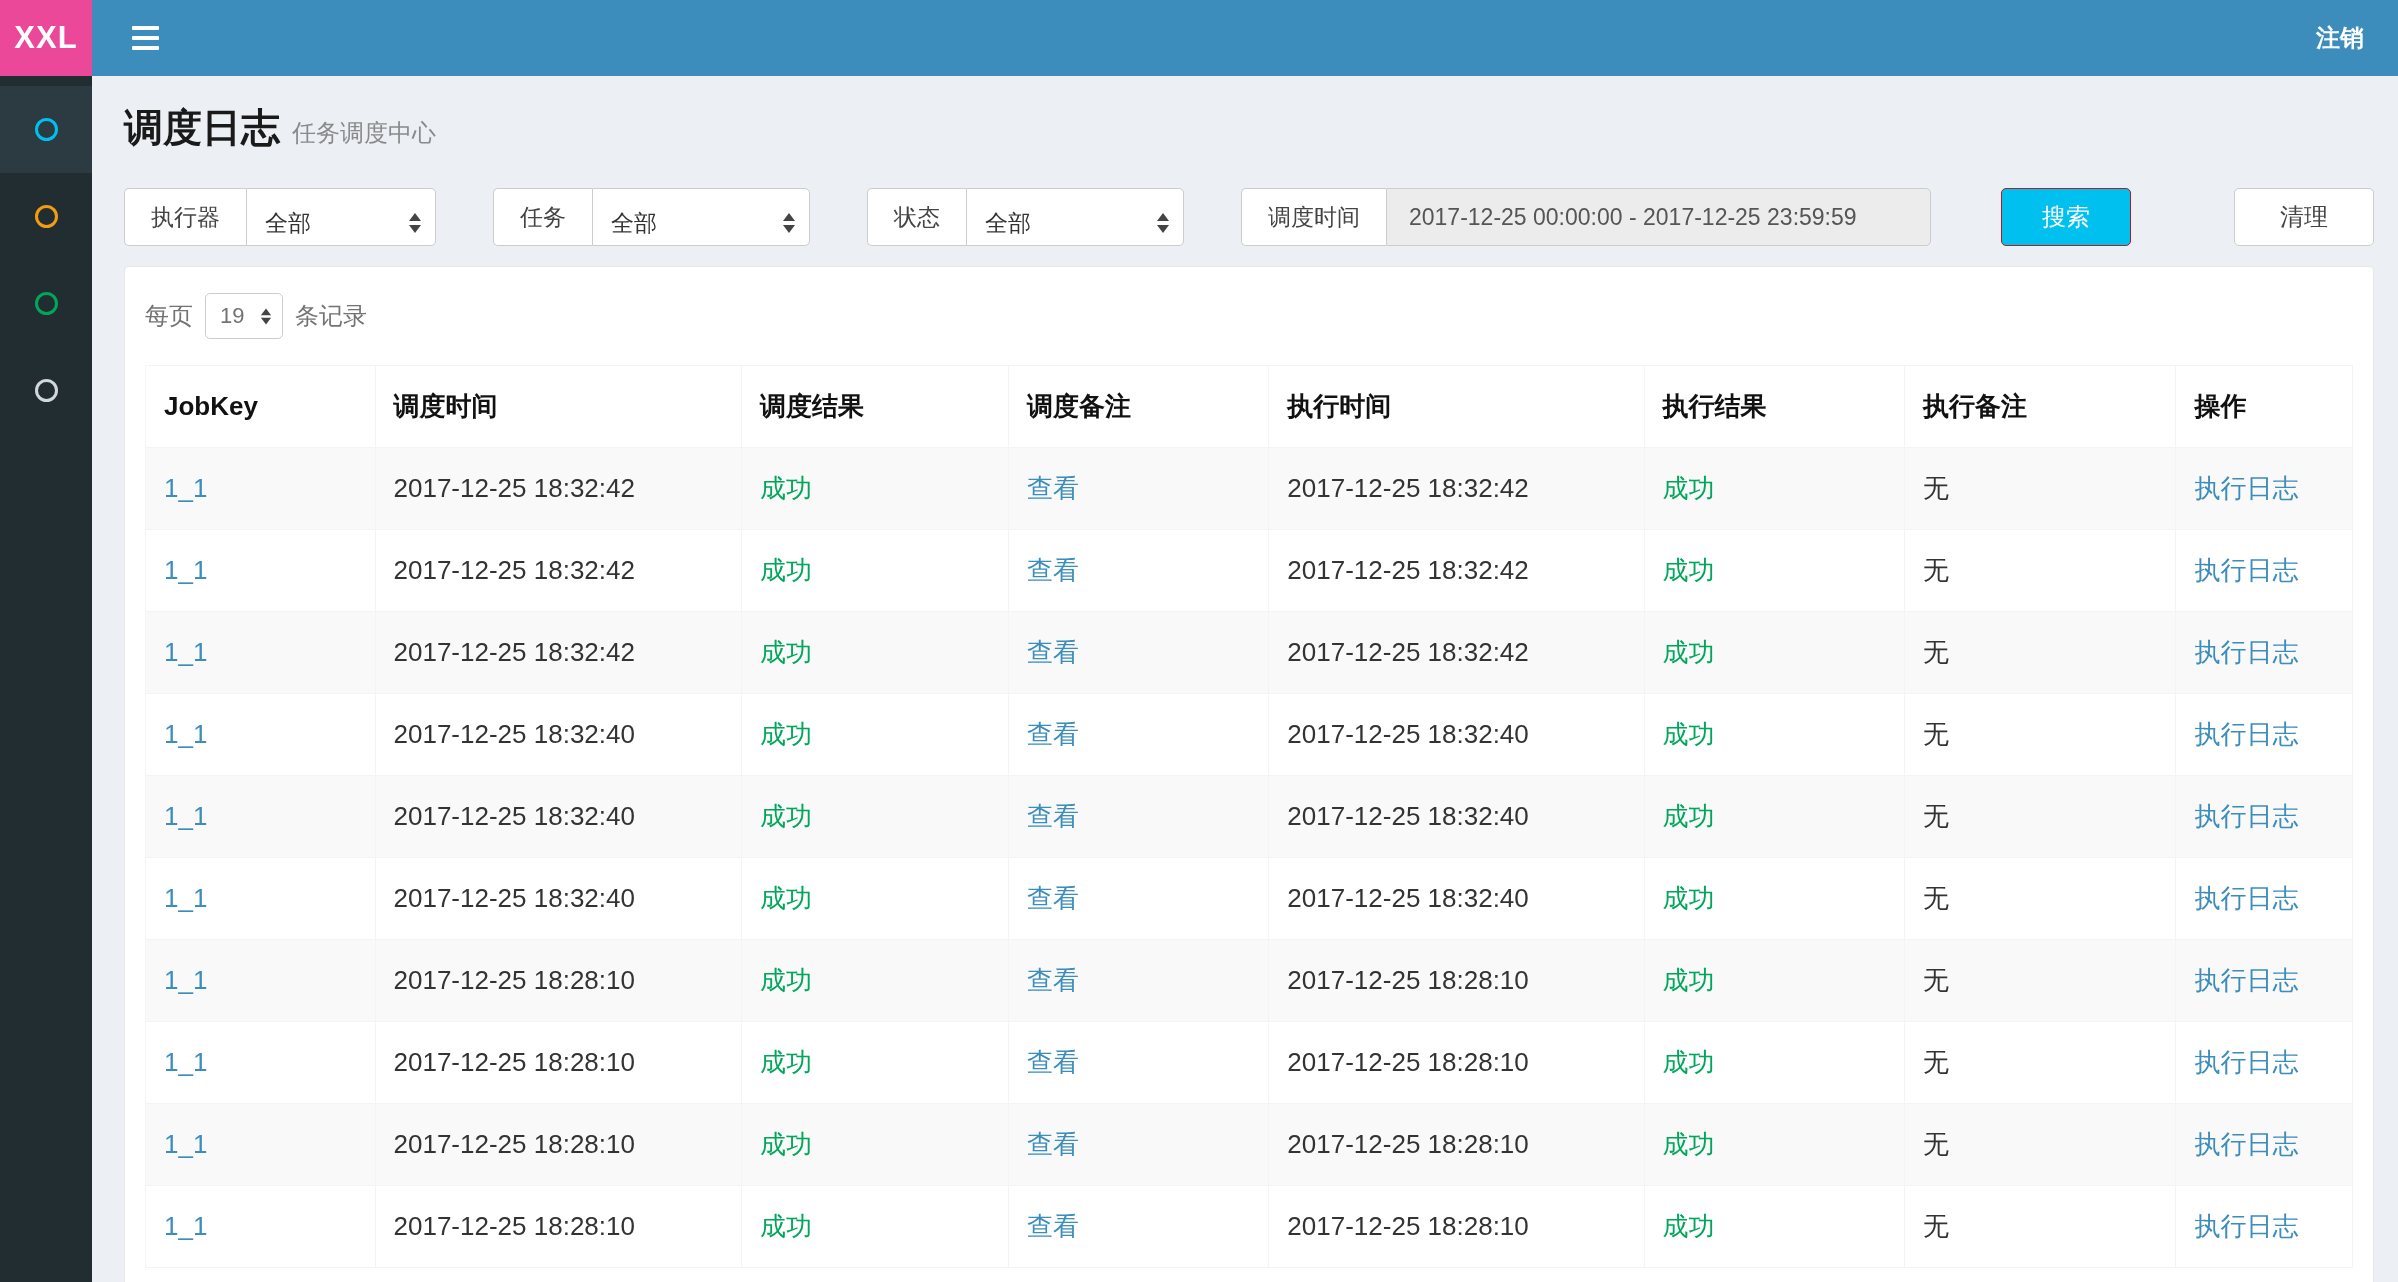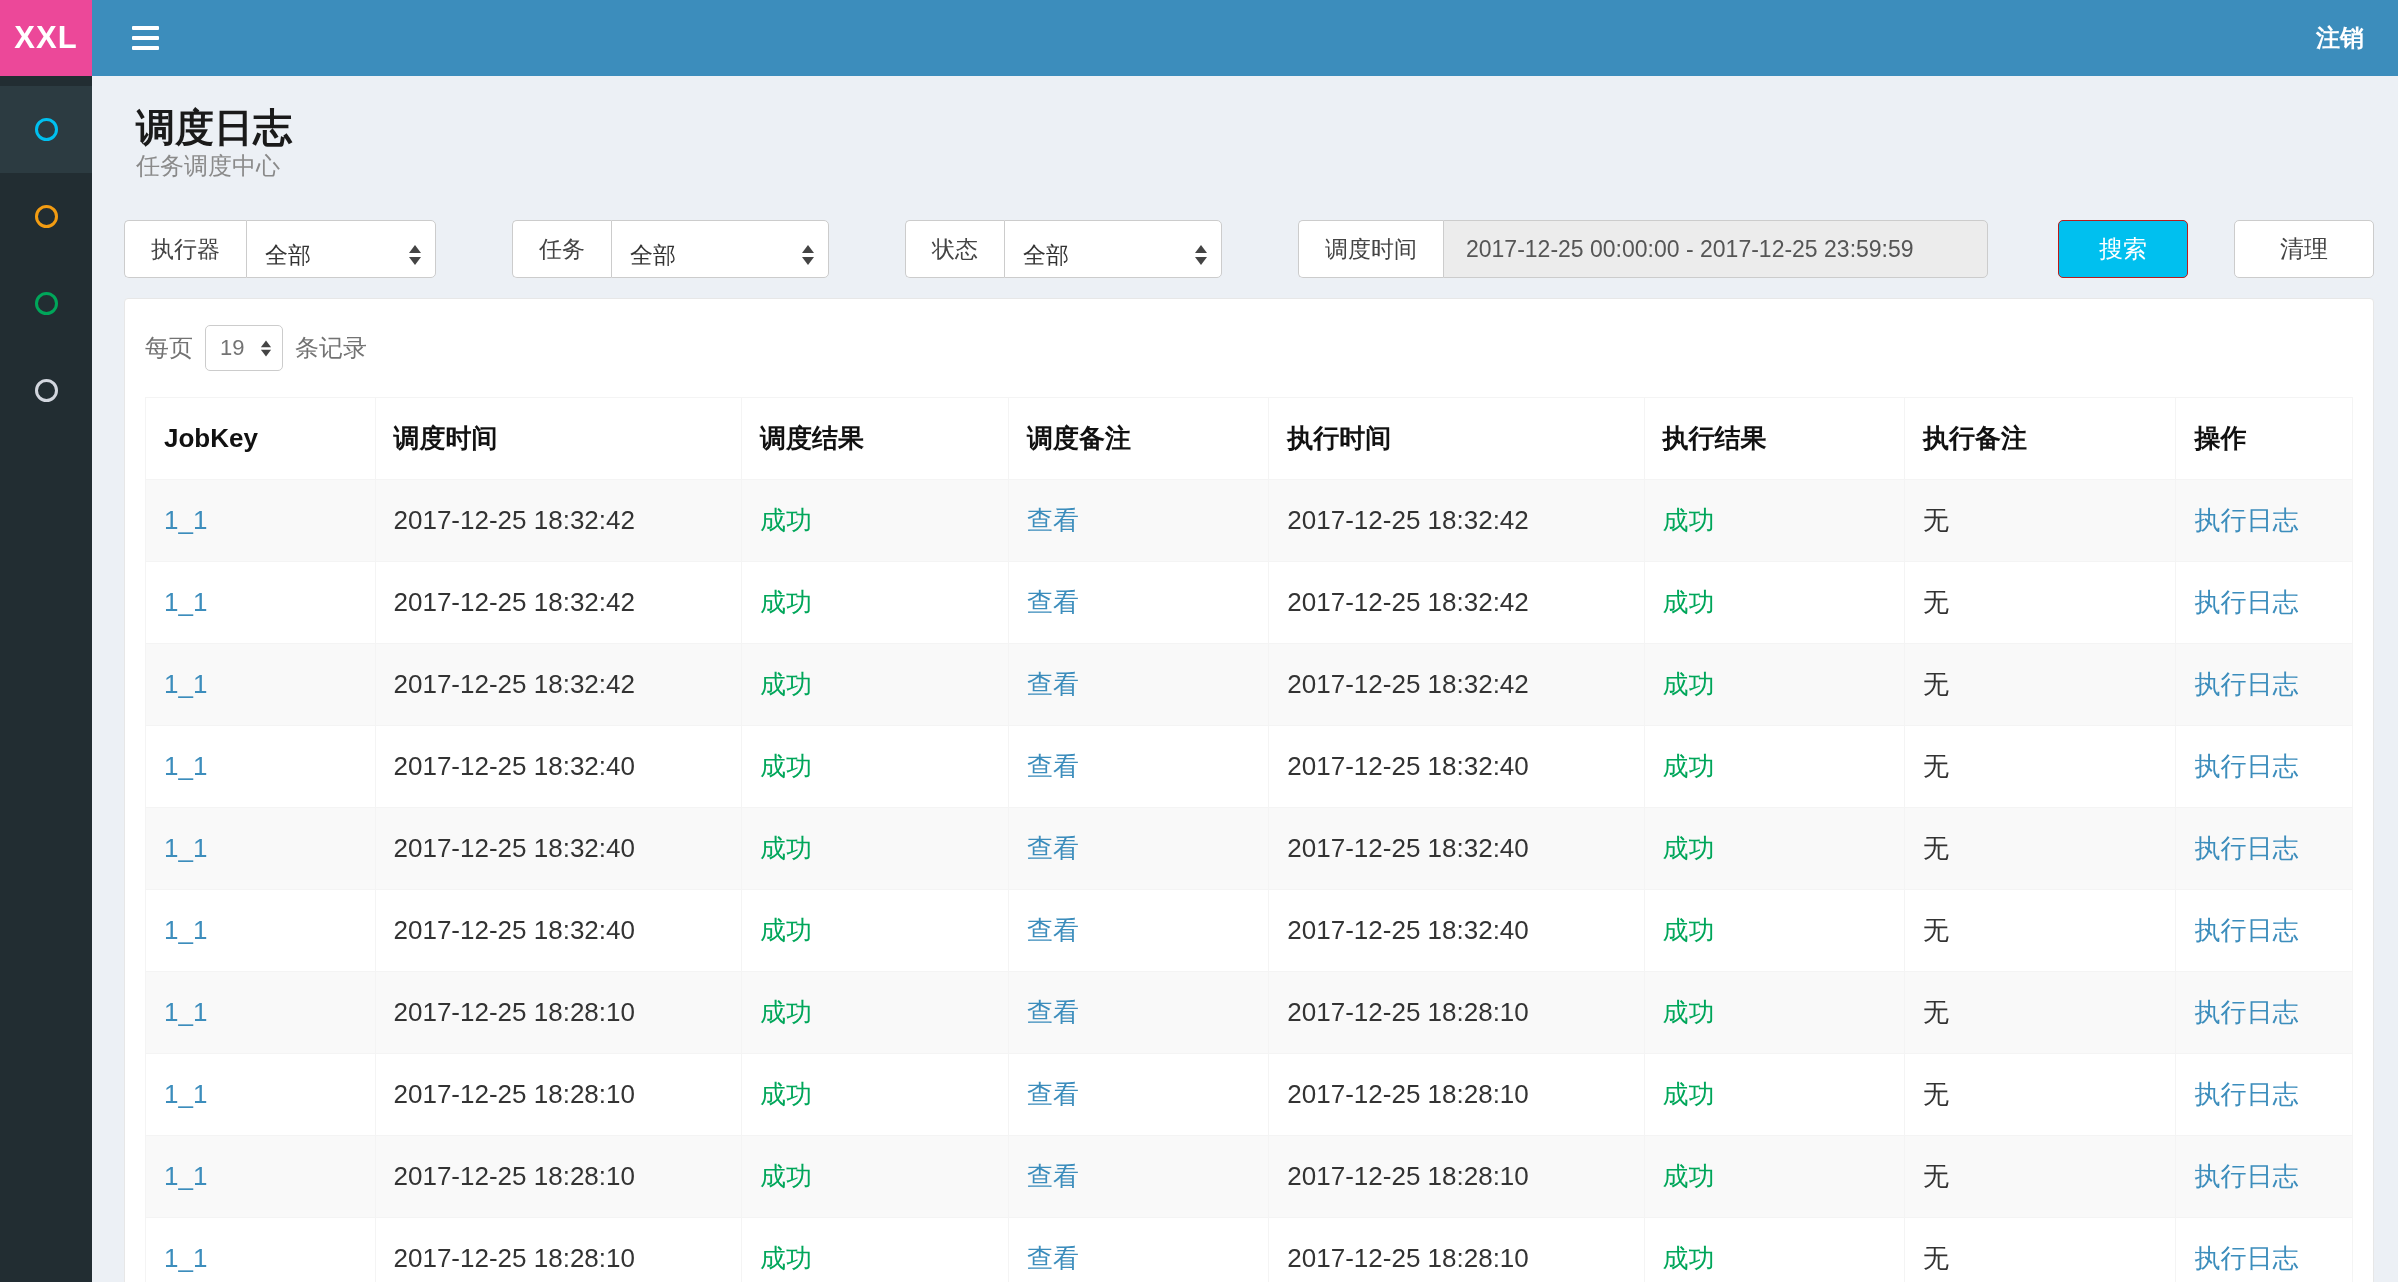--- a/index.html
+++ b/index.html
@@ -20,28 +20,28 @@
   .logout { margin-left:auto; margin-right:26px; color:#fff; font-size:24px; font-weight:600; cursor:pointer; padding:10px 8px; }
 
   
   .sidebar { position:absolute; top:76px; left:0; bottom:0; width:92px; background:#222d32; padding-top:10px; }
   .side-item { height:87px; display:flex; align-items:center; justify-content:center; cursor:pointer; }
   .side-item.active { background:#2c3b41; }
   .circle-icon { width:23px; height:23px; border:3px solid #d2d6de; border-radius:50%; display:block; }
 
   
   .content { position:absolute; top:76px; left:92px; right:0; bottom:0; padding:0 24px 0 32px; overflow:hidden; }
-  .content-header { padding-top:30px; display:flex; align-items:baseline;flex-direction:column; }
+  .content-header { padding-top:30px; display:flex; align-items:baseline; }
   .page-title { font-size:39px; font-weight:700; color:#1a1a1a; line-height:44px; }
   .page-subtitle { font-size:24px; color:#8a8a8a; margin-left:12px; }
 
   
   .filter-bar { margin-top:38px; display:flex; align-items:center; }
   .input-group { display:flex; height:58px; }
-  .input-group + .input-group { margin-left:76px;justify-content:space-between; }
+  .input-group + .input-group { margin-left:57px;justify-content:space-between; }
   .ig-addon { background:#fff; border:1px solid #ccc; border-right:0; border-radius:5px 0 0 5px;
               display:flex; align-items:center; padding:0 26px; font-size:23px; color:#444; white-space:nowrap; }
   .sel { background:#fff; border:1px solid #ccc; border-radius:0 5px 5px 0; display:flex; align-items:center;
          justify-content:space-between; padding:12px 14px 0 18px; font-size:23px; color:#333; cursor:pointer; }
   .sel-w1 { width:190px; } .sel-w2 { width:218px; }
   .dcaret { display:flex; flex-direction:column; align-items:center; row-gap:4px; margin-left:16px; }
   .dcaret i { display:block; width:0; height:0; border-left:6px solid transparent; border-right:6px solid transparent; }
   .dcaret .t-up { border-bottom:8px solid #444; }
   .dcaret .t-dn { border-top:8px solid #444; }
   .range-input { width:545px; height:58px; background:#ececec; border:1px solid #ccc; border-radius:0 5px 5px 0;

